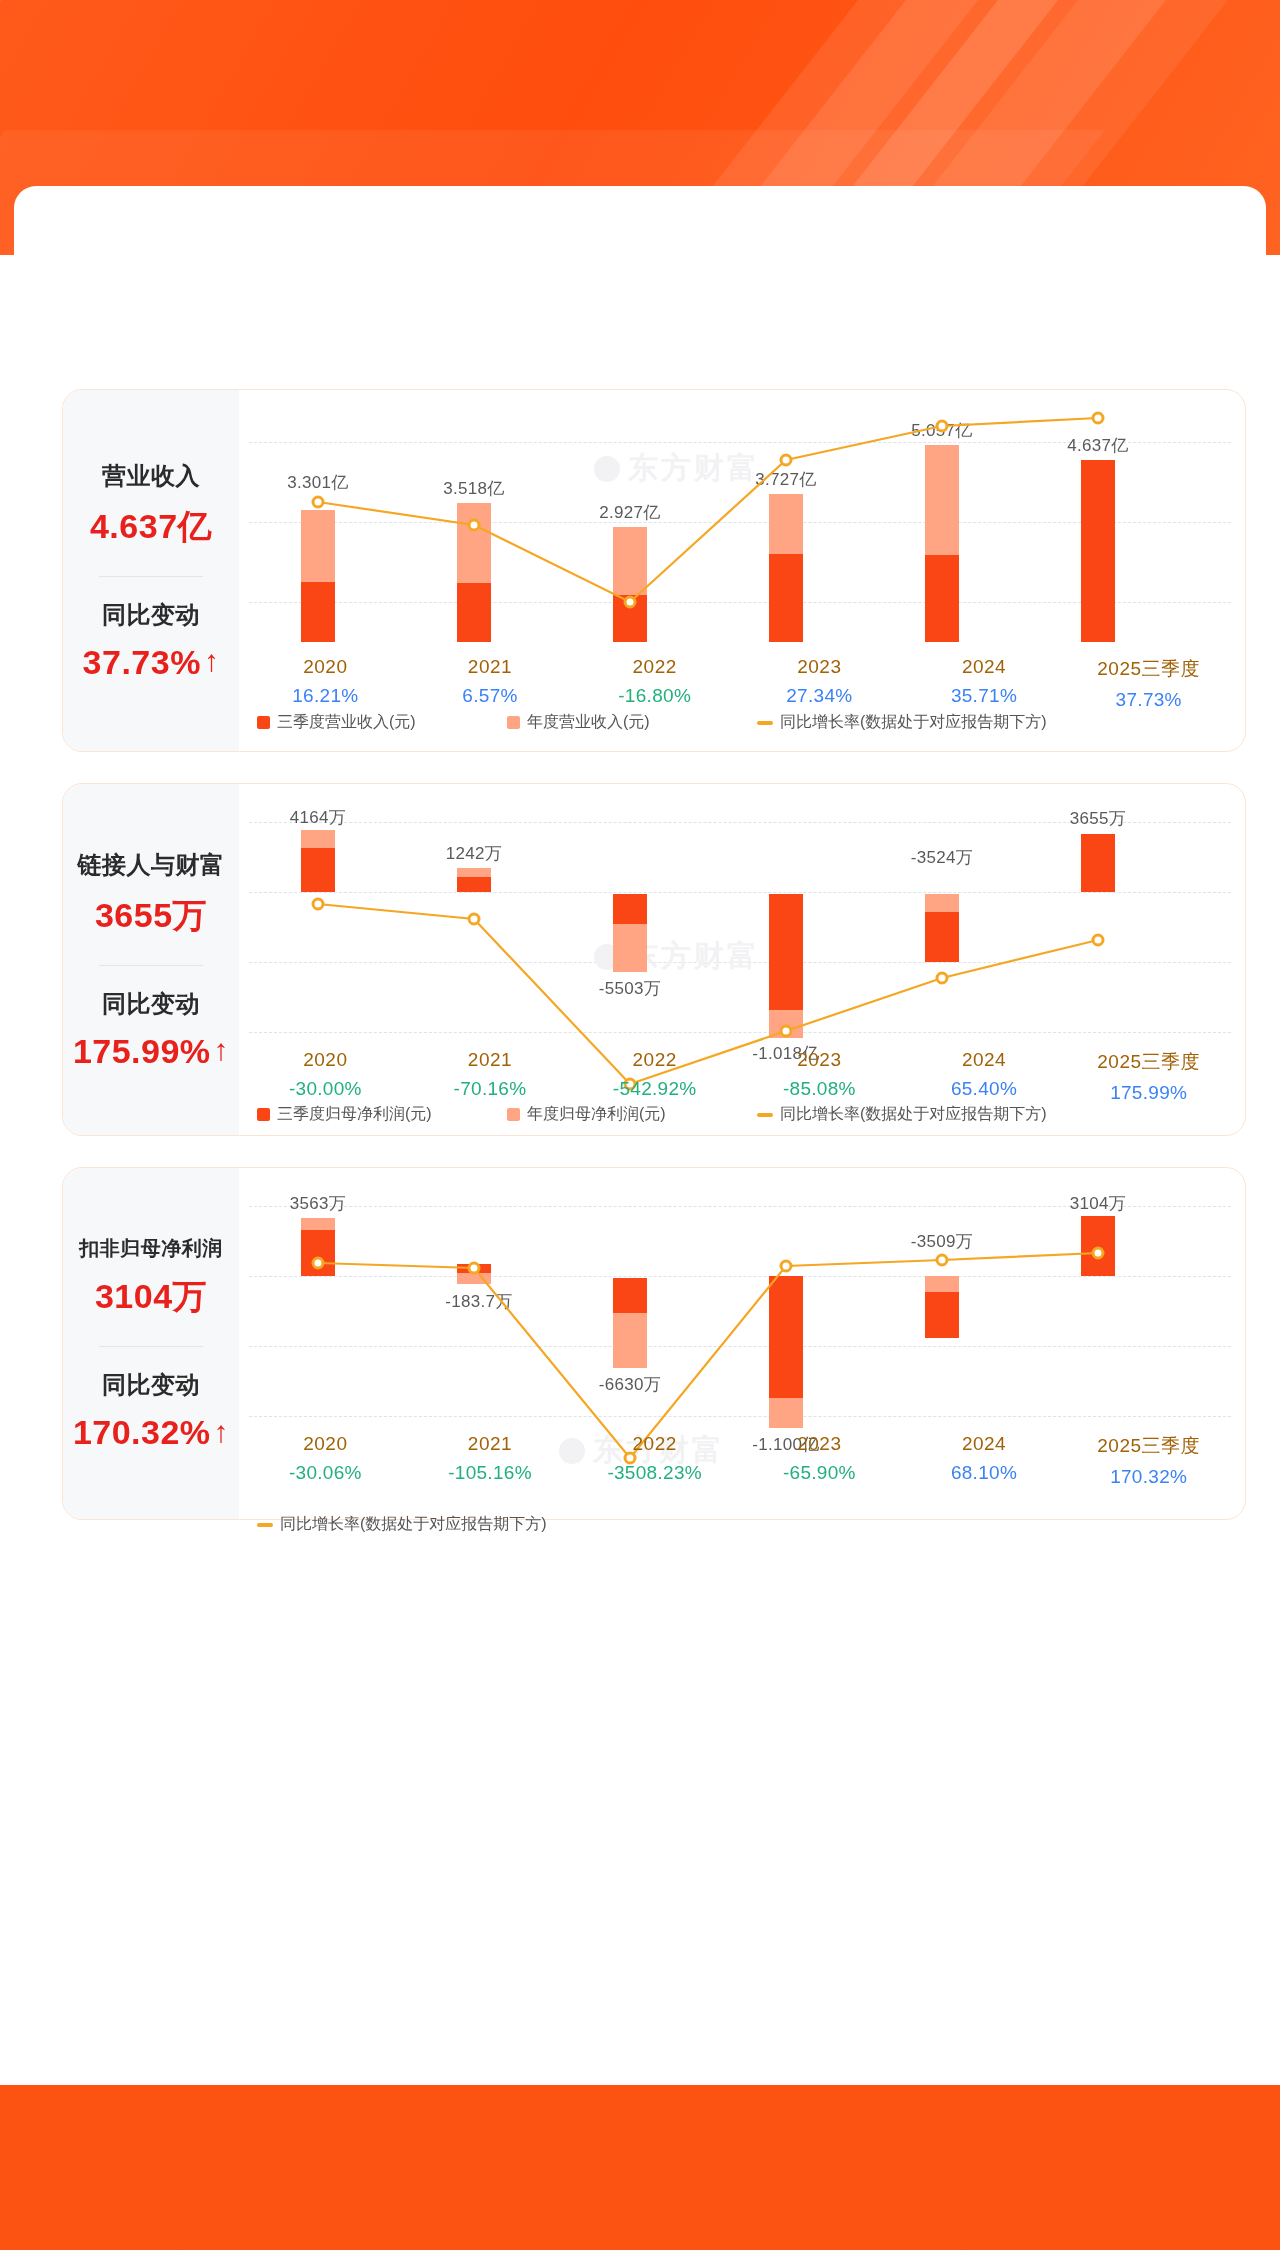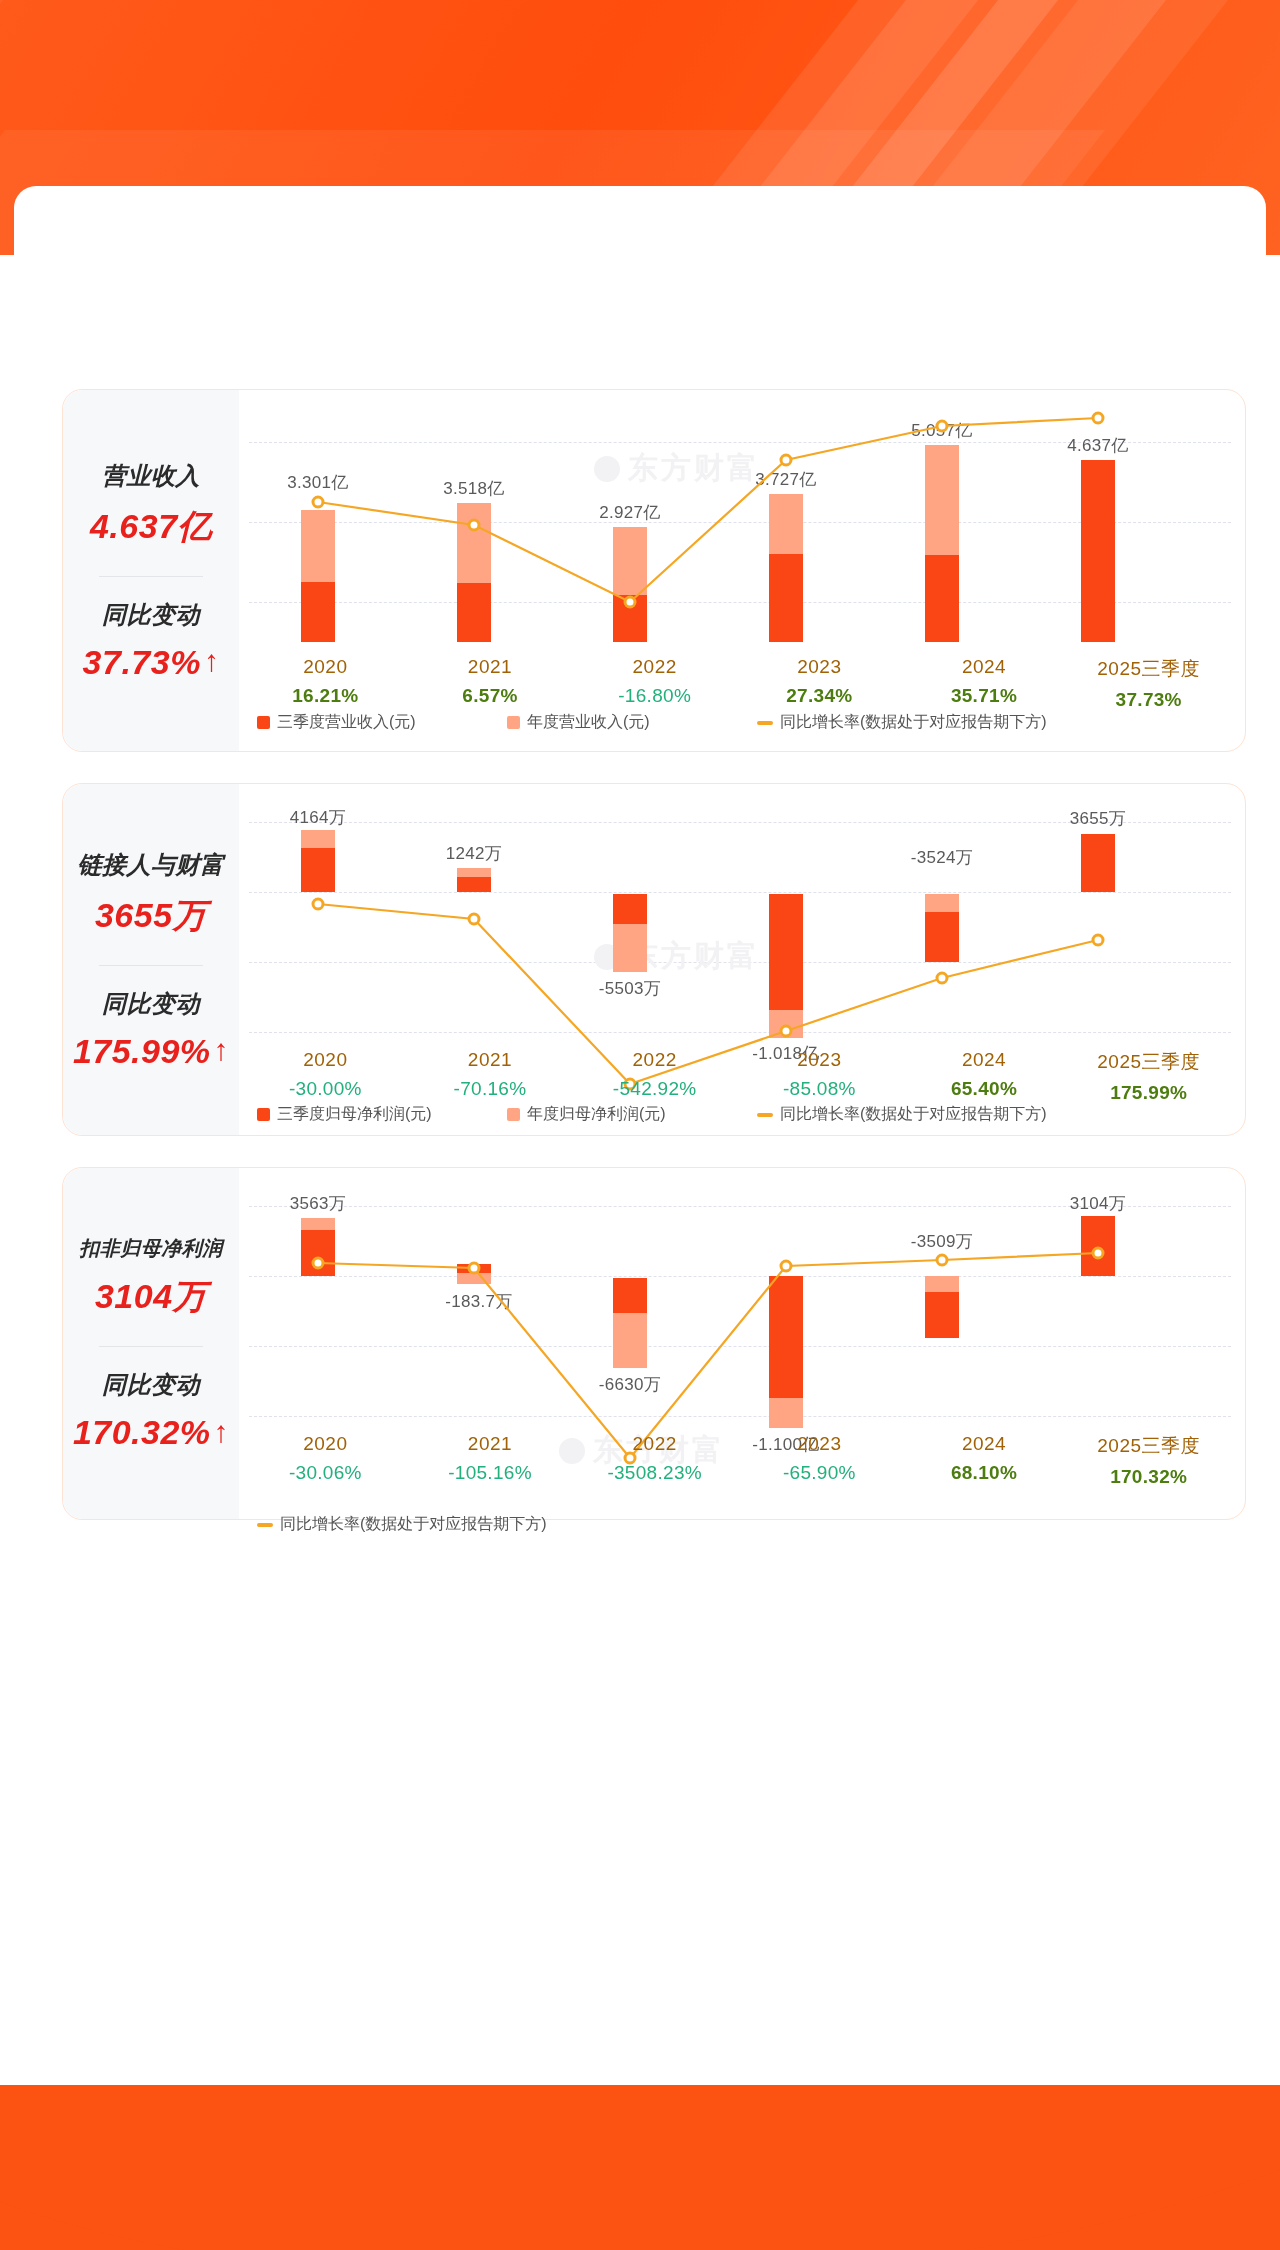--- a/index.html
+++ b/index.html
@@ -56,21 +56,21 @@
     position:absolute; left:48px; width:1184px;
     background:#fff; border:1px solid #fde3d4; border-radius:20px;
   }
   .card.c1 { top:203px;  height:363px; }
   .card.c2 { top:597px;  height:353px; }
   .card.c3 { top:981px;  height:353px; }
 
   .card-left {
     position:absolute; left:0; top:0; width:176px; height:100%;
     background:#f7f8fa; border-radius:20px 0 0 20px;
-    display:flex; flex-direction:column; align-items:center; justify-content:center;font-style:italic;
+    display:flex; flex-direction:column; align-items:center; justify-content:center;
   }
   .kpi-name { font-size:24px; color:#2b2b2b; font-weight:bold; letter-spacing:.5px; white-space:nowrap;}
   .kpi-name.sm { font-size:20px; }
   .kpi-val  { font-size:34px; color:#e8211c; font-weight:bold; margin-top:12px; letter-spacing:.5px;}
   .kpi-sep  { width:104px; height:1px; background:#e3e5e9; margin:26px 0 22px 0; }
   .kpi-val.pct { display:flex; align-items:center; }
   .arrow-up {
     display:inline-block; margin-left:3px; font-size:30px; line-height:1;
     transform:translateY(-1px);
   }
@@ -99,21 +99,21 @@
     position:absolute; font-size:17px; color:#5a5a5a; white-space:nowrap;
     transform:translateX(-50%); letter-spacing:.3px;
   }
 
   .lineSvg { position:absolute; left:0; top:0; width:100%; height:100%; overflow:visible; pointer-events:none;}
 
   .xlabels { position:absolute; left:0; right:0; display:flex; }
   .xcol { flex:1; text-align:center; }
   .xyear { font-size:19px; color:#a16207; letter-spacing:.5px;}
   .xpct  { font-size:19px; margin-top:7px; letter-spacing:.3px;}
-  .up   { color:#4d7c0f;font-weight:bold; }
+  .up   { color:#3b82f6; }
   .down { color:#22b07d; }
 
   .legend { position:absolute; left:0; right:0; display:flex; align-items:center; }
   .lg { display:flex; align-items:center; font-size:16px; color:#555; white-space:nowrap;}
   .sw { width:13px; height:13px; border-radius:2px; margin-right:7px; }
   .sw.q3   { background:#fa4515; }
   .sw.year { background:#ffa584; }
   .sw.line { width:16px; height:4px; border-radius:2px; background:#f5a623; margin-right:7px;}
 
   

